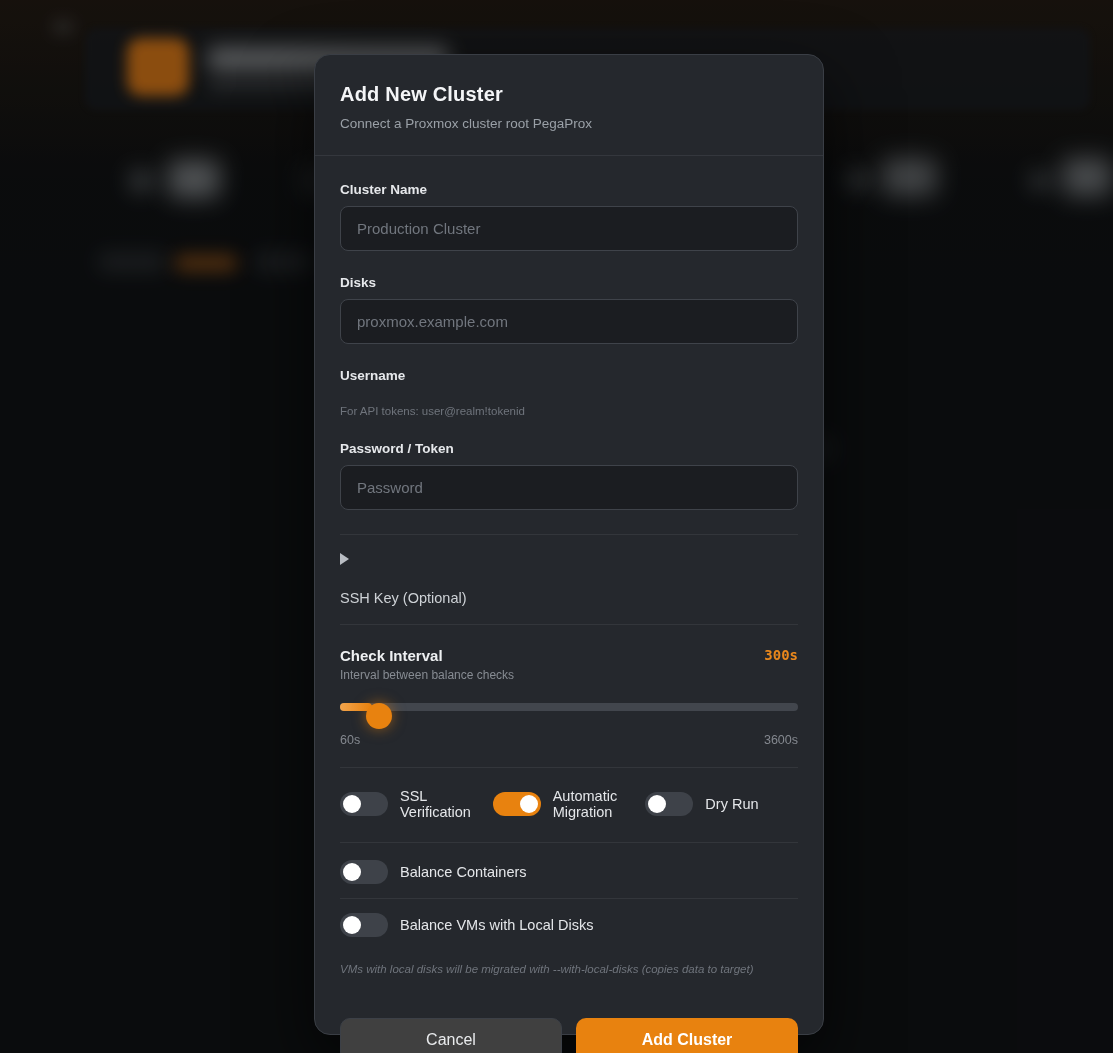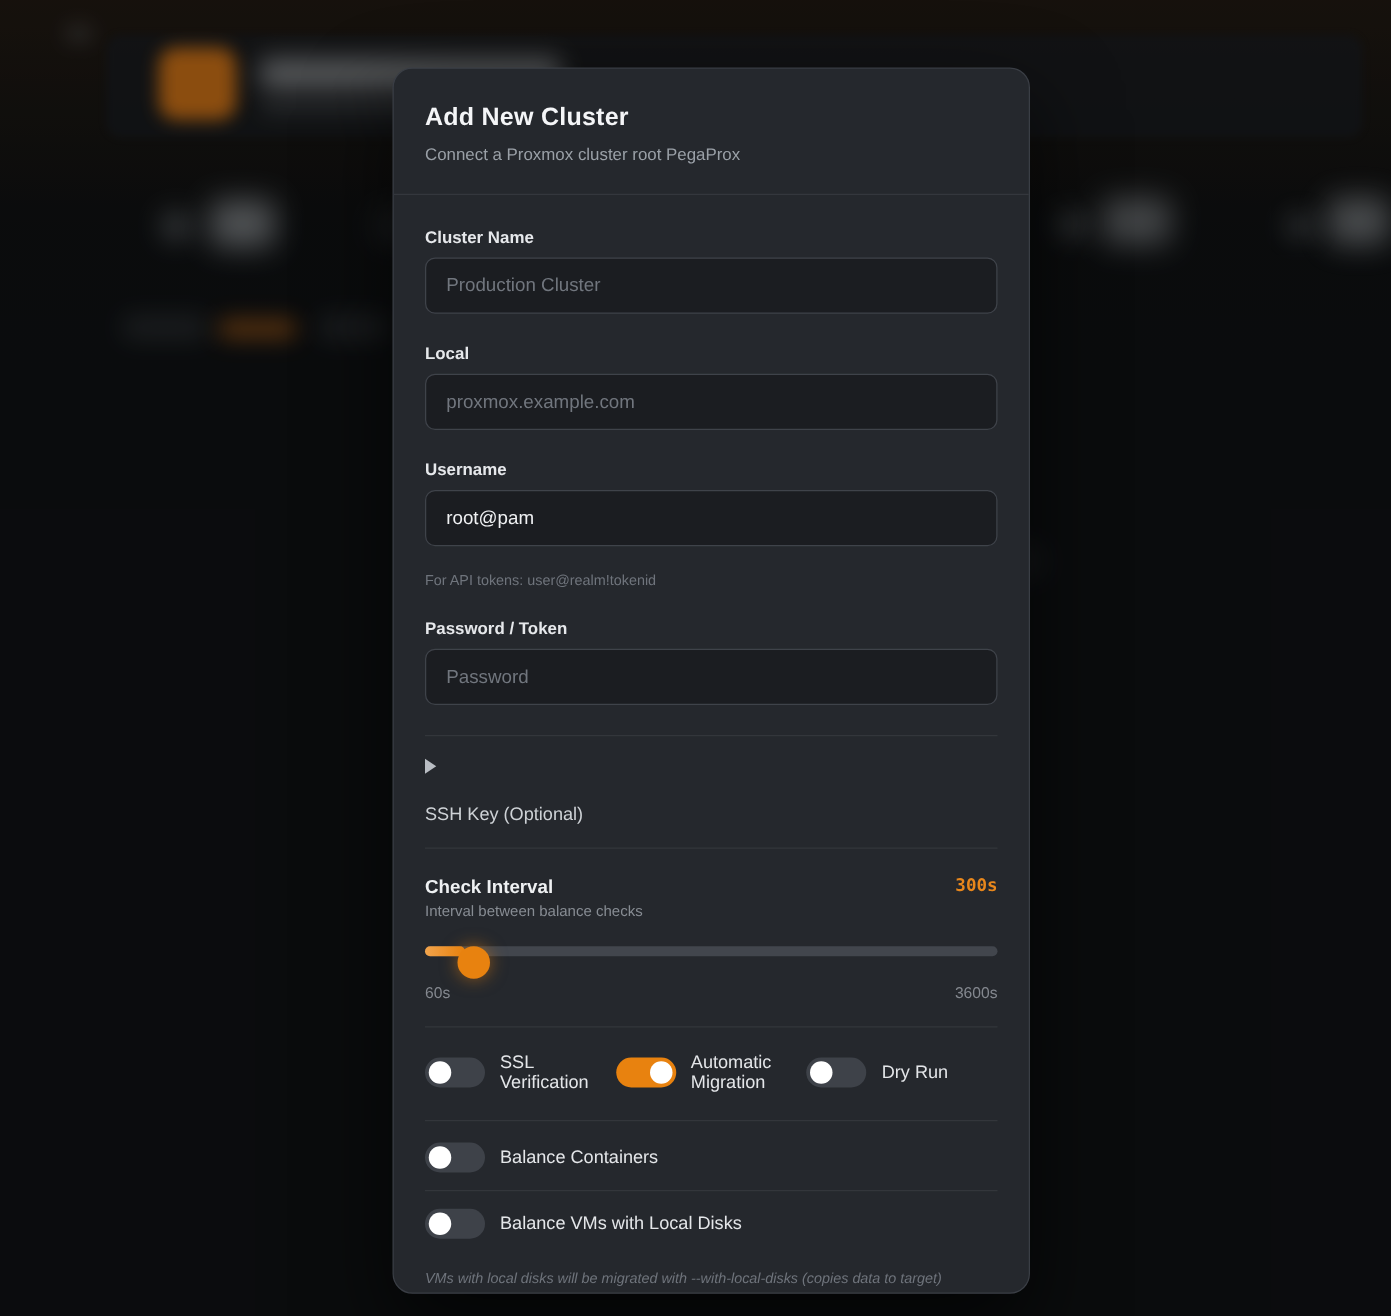--- a/index.html
+++ b/index.html
@@ -116,26 +116,25 @@
     </div>
 
     <div class="modal-body">
 
       <div class="grid2">
         <div class="field">
           <label class="field-label">Cluster Name</label>
           <input class="text-input" type="text" placeholder="Production Cluster" style="">
         </div>
         <div class="field">
-          <label class="field-label">Local</label>
+          <label class="field-label">Disks</label>
           <input class="text-input" type="text" placeholder="proxmox.example.com" style="">
         </div>
         <div class="field">
           <label class="field-label">Username</label>
-          <input class="text-input" type="text" value="root@pam" style="">
           <div class="field-helper">For API tokens: user@realm!tokenid</div>
         </div>
         <div class="field">
           <label class="field-label">Password / Token</label>
           <input class="text-input" type="password" placeholder="Password" style="">
         </div>
       </div>
 
       <hr class="hr">
 

